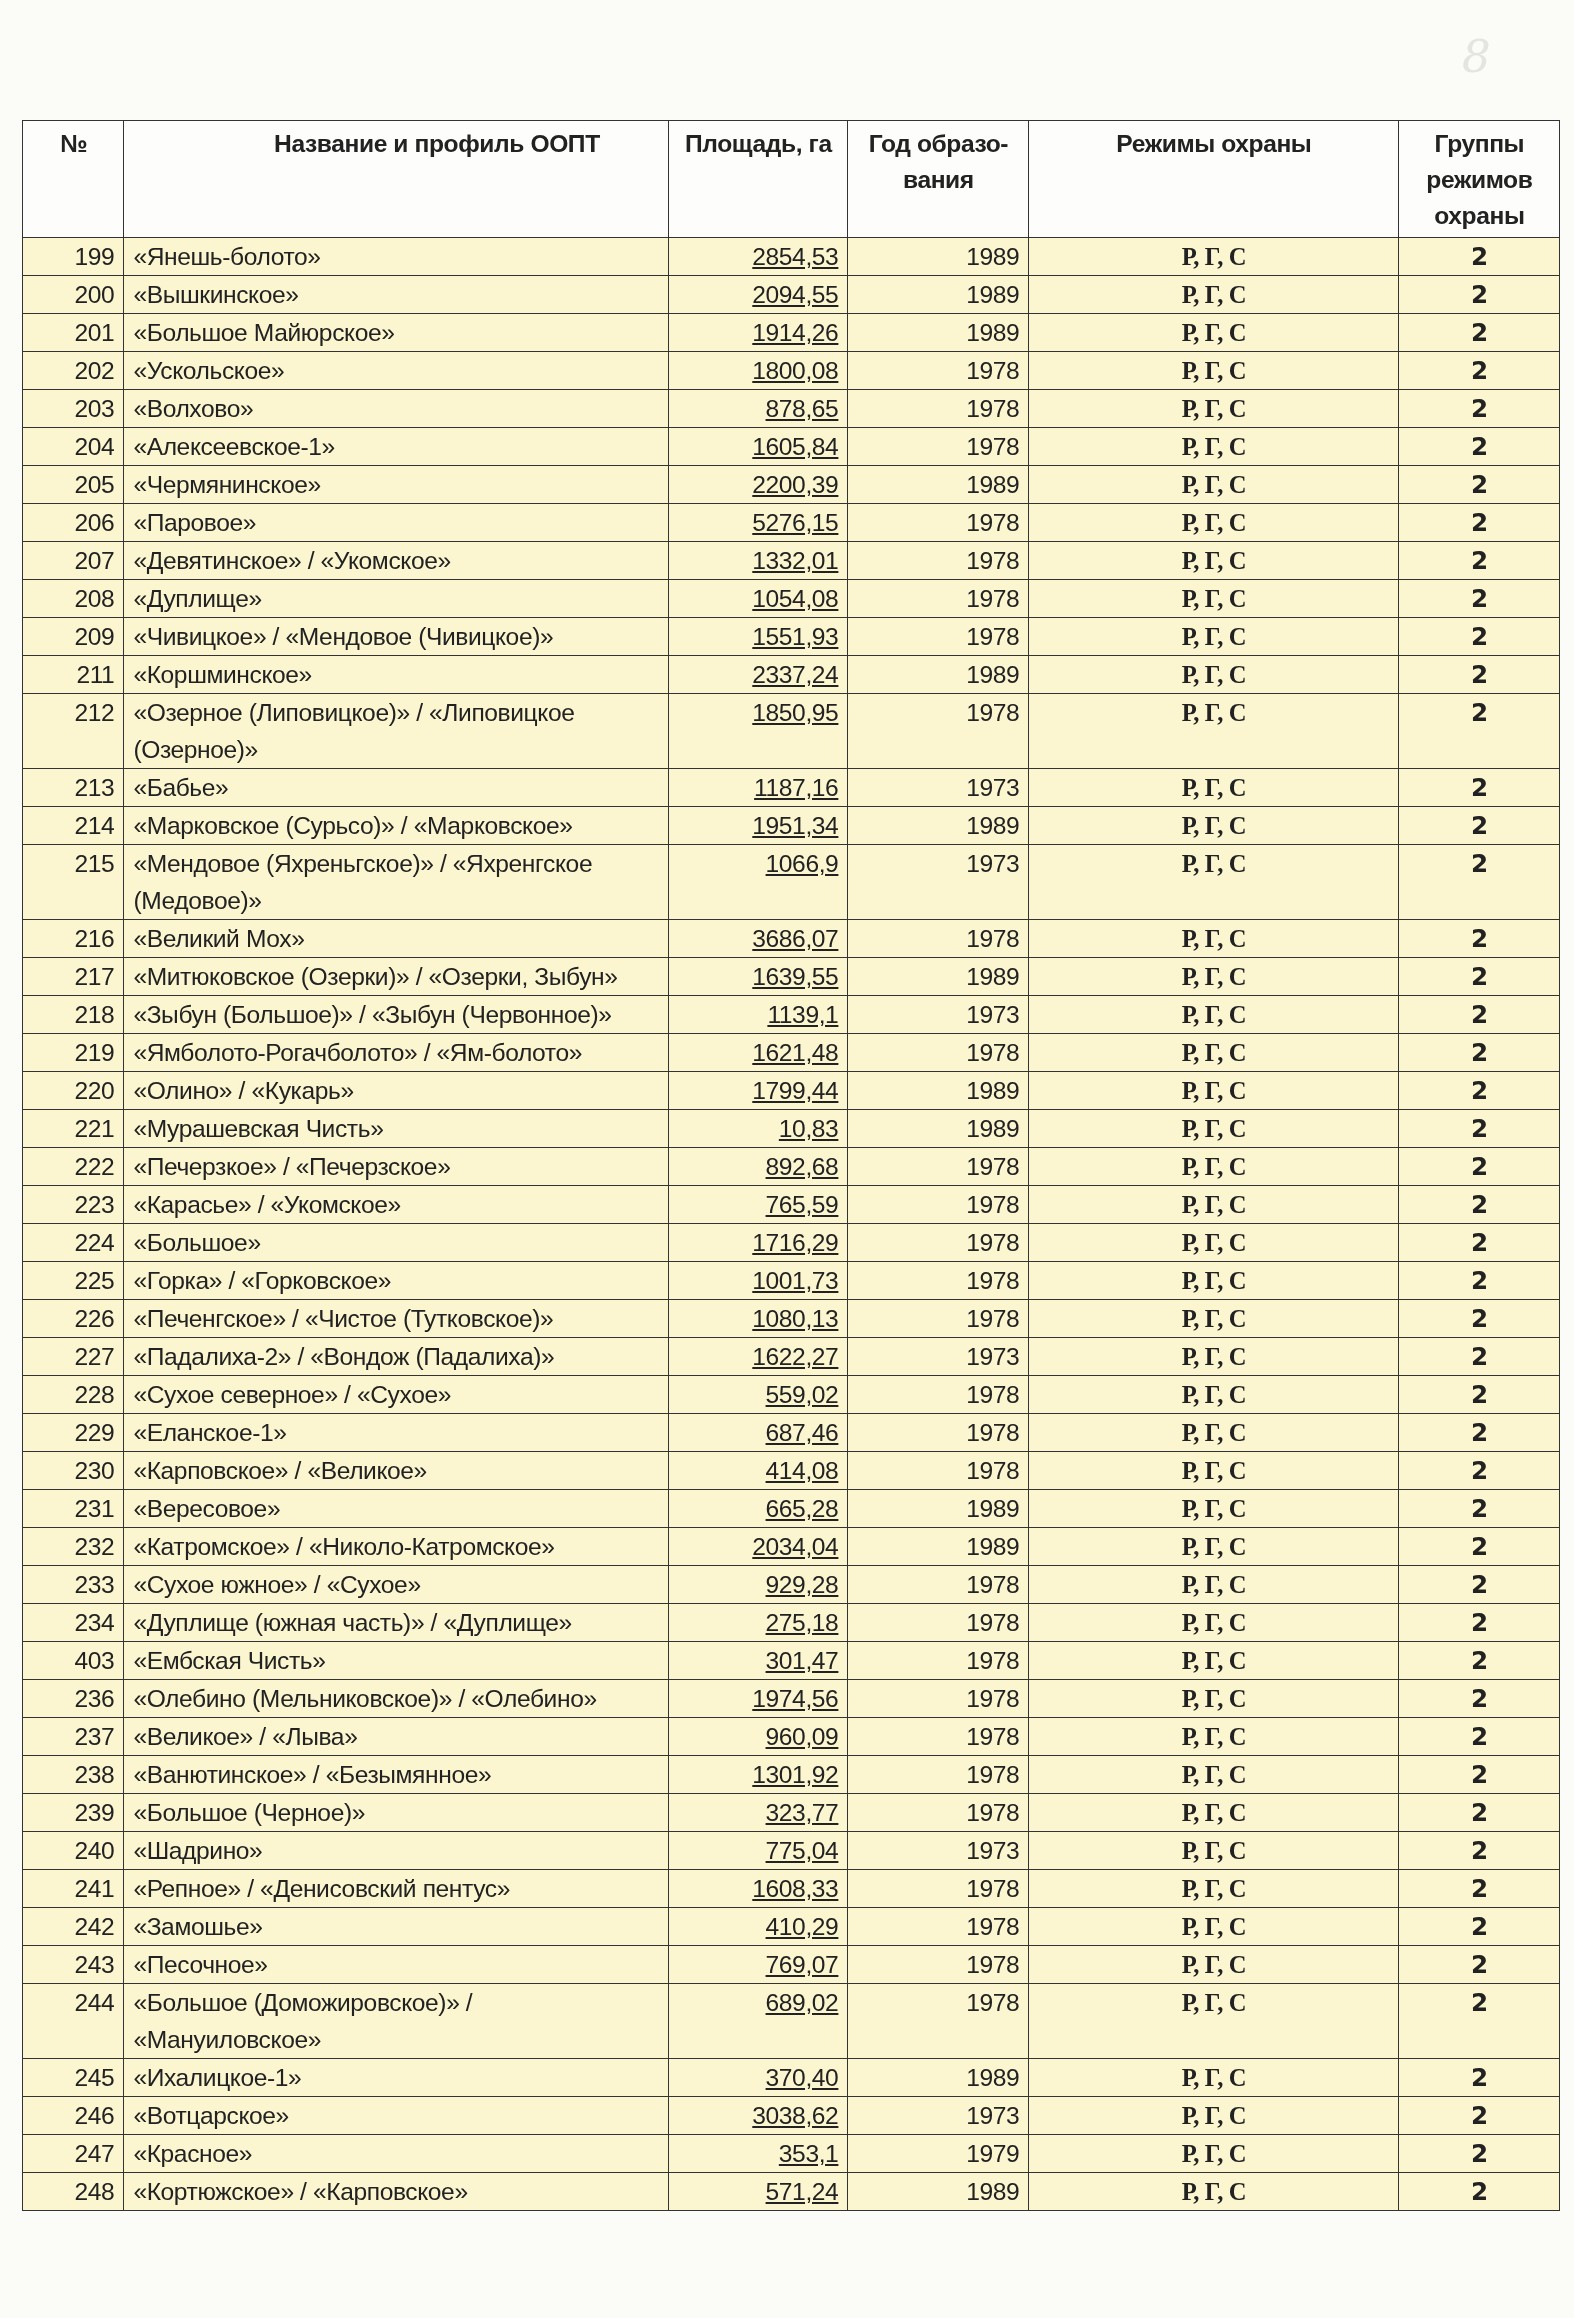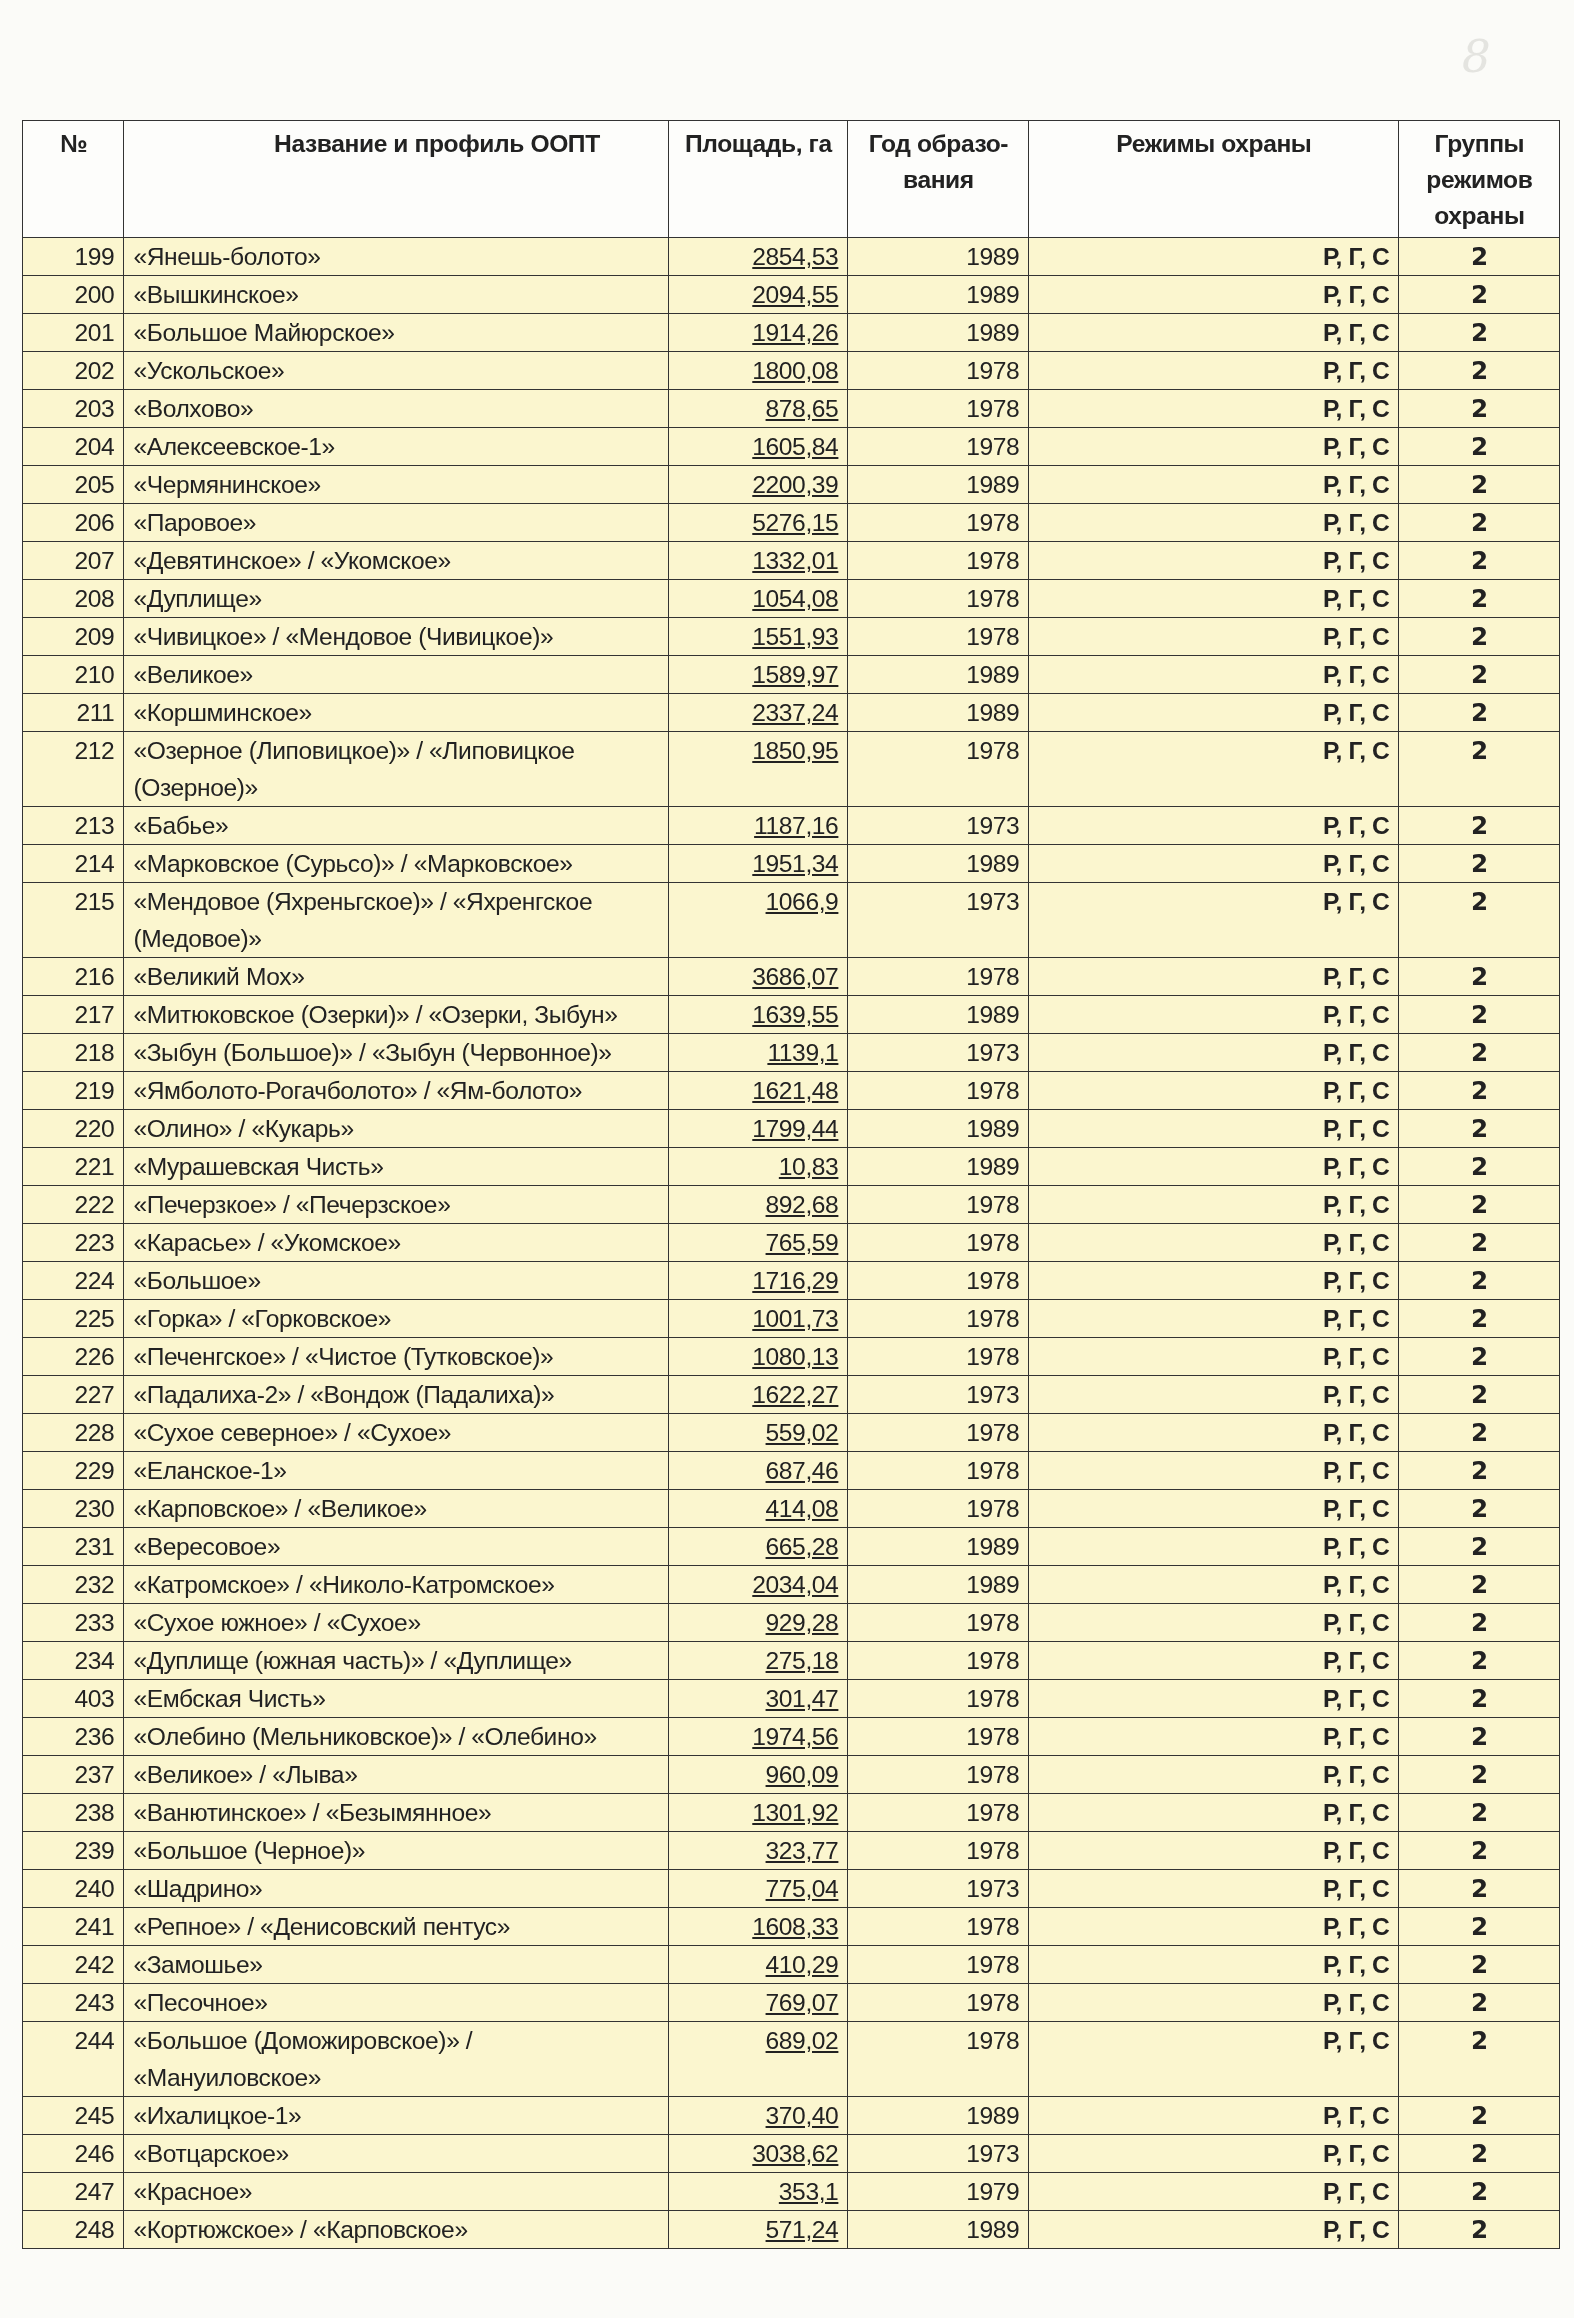--- a/index.html
+++ b/index.html
@@ -42,21 +42,21 @@
   table.oopt tbody td {
     background: #fbf6cf;
     font-size: 24.6px;
     line-height: 37px;
     letter-spacing: -0.4px;
   }
   td.c-num { text-align: right; padding-left: 19.4px; }
   td.c-name { text-align: left; padding-left: 7.5px; }
   td.c-area { text-align: right; padding-right: 51px; text-decoration: underline; }
   td.c-year { text-align: right; }
-  td.c-regime { text-align: right; font-family: Liberation Sans, sans-serif; font-weight: bold; font-size: 22.4px; }
+  td.c-regime { text-align: center; font-family: Liberation Serif, serif; font-weight: bold; font-size: 22.4px; }
   td.c-group { text-align: center; font-family: "DejaVu Sans", sans-serif; font-weight: bold; font-size: 23px; }
   col.k-num { width: 101px; }
   col.k-name { width: 545px; }
   col.k-area { width: 179px; }
   col.k-year { width: 181px; }
   col.k-regime { width: 370px; }
   col.k-group { width: 161px; }
   th.h-left { text-align: right; padding-left: 90px !important; }
 </style>
 </head>
@@ -166,28 +166,20 @@
       </tr>
       <tr>
         <td class="c-num">209</td>
         <td class="c-name">«Чивицкое» / «Мендовое (Чивицкое)»</td>
         <td class="c-area">1551,93</td>
         <td class="c-year">1978</td>
         <td class="c-regime">Р, Г, С</td>
         <td class="c-group">2</td>
       </tr>
       <tr>
-        <td class="c-num">210</td>
-        <td class="c-name">«Великое»</td>
-        <td class="c-area">1589,97</td>
-        <td class="c-year">1989</td>
-        <td class="c-regime">Р, Г, С</td>
-        <td class="c-group">2</td>
-      </tr>
-      <tr>
         <td class="c-num">211</td>
         <td class="c-name">«Коршминское»</td>
         <td class="c-area">2337,24</td>
         <td class="c-year">1989</td>
         <td class="c-regime">Р, Г, С</td>
         <td class="c-group">2</td>
       </tr>
       <tr>
         <td class="c-num">212</td>
         <td class="c-name">«Озерное (Липовицкое)» / «Липовицкое (Озерное)»</td>

